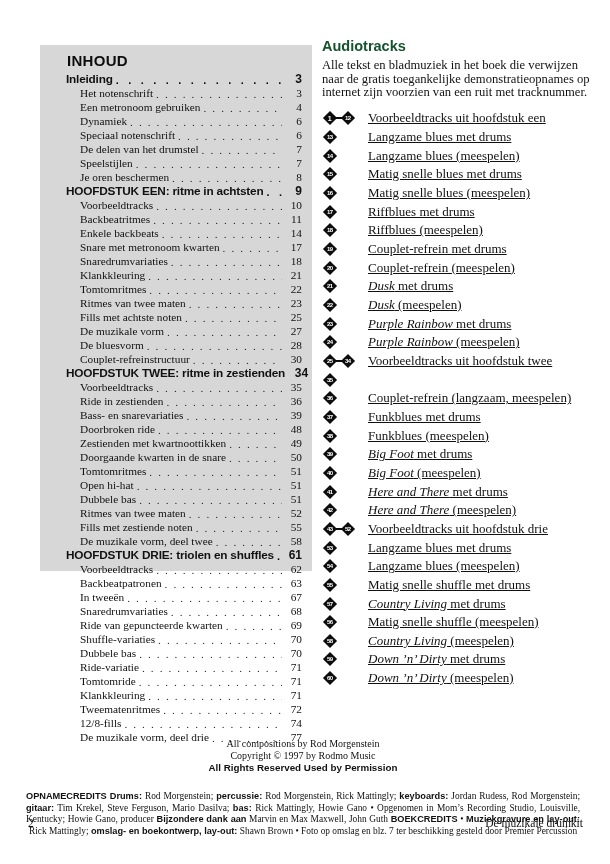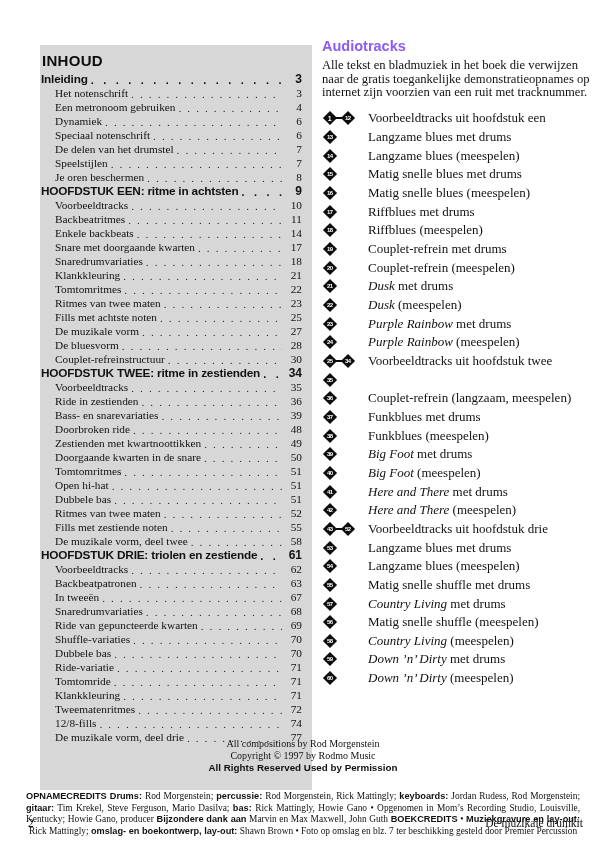--- a/index.html
+++ b/index.html
@@ -4,22 +4,22 @@
 <style>
   html,body { margin:0; padding:0; background:#e9e9e9; }
   .page {
     position:relative; width:610px; height:864px; margin:0 auto;
     background:#ffffff; overflow:hidden;
     font-family:"Liberation Serif", serif; color:#111;
   }
 
   
   .toc-box {
-    position:absolute; left:40px; top:45px; width:272px; height:745px;
-    background:#d7d7d7; box-sizing:border-box; padding:7px 10px 0 1px;
+    position:absolute; left:40px; top:45px; width:272px; height:526px;
+    background:#d7d7d7; box-sizing:border-box; padding:7px 10px 0 26px;
   }
   .toc-heading {
     margin:0 0 3px 1px; font:700 15px "Liberation Sans", sans-serif;
     letter-spacing:0.3px; color:#0d0d0d;
   }
   .toc-row { display:flex; align-items:center; line-height:13.07px; }
   .toc-label {
     white-space:nowrap; font:11.3px "Liberation Serif", serif;
     padding-left:14px; flex:none;
   }
@@ -34,26 +34,26 @@
   }
   .toc-row.bold .leader::after {
     font:700 11px "Liberation Sans", sans-serif; letter-spacing:3.2px; color:#0d0d0d;
   }
   .toc-page { flex:none; min-width:17px; text-align:right; font:11.3px "Liberation Serif", serif; }
   .toc-row.bold .toc-page { font:700 12px "Liberation Sans", sans-serif; }
 
   
   .audio { position:absolute; left:322px; top:38px; width:272px; }
   .audio-heading {
-    margin:0; font:700 14.5px "Liberation Sans", sans-serif; color:#8b5cf6;
+    margin:0; font:700 14.5px "Liberation Sans", sans-serif; color:#14532d;
   }
   .audio-intro {
     margin:5px 0 0 0; font:12.6px "Liberation Serif", serif; line-height:13.7px;
   }
-  .track-list { margin-top:9px; }
+  .track-list { margin-top:9px;text-decoration:underline; }
   .track-row { display:flex; align-items:center; height:18.66px; }
   .nums { flex:none; width:46px; display:inline-flex; align-items:center; }
   .diamond {
     flex:none; width:10px; height:10px; background:#0c0c0c;
     transform:rotate(45deg); display:inline-flex; align-items:center;
     justify-content:center; margin:0 3px;
   }
   .diamond > span {
     transform:rotate(-45deg); color:#fff;
     font:700 7px "Liberation Sans", sans-serif;
@@ -147,21 +147,21 @@
           <span class="toc-label">Backbeatritmes</span>
           <span class="leader"></span>
           <span class="toc-page">11</span>
         </div>
         <div class="toc-row">
           <span class="toc-label">Enkele backbeats</span>
           <span class="leader"></span>
           <span class="toc-page">14</span>
         </div>
         <div class="toc-row">
-          <span class="toc-label">Snare met doorgaande kwarten</span>
+          <span class="toc-label">Snare met metronoom kwarten</span>
           <span class="leader"></span>
           <span class="toc-page">17</span>
         </div>
         <div class="toc-row">
           <span class="toc-label">Snaredrumvariaties</span>
           <span class="leader"></span>
           <span class="toc-page">18</span>
         </div>
         <div class="toc-row">
           <span class="toc-label">Klankkleuring</span>
@@ -257,21 +257,21 @@
           <span class="toc-label">Fills met zestiende noten</span>
           <span class="leader"></span>
           <span class="toc-page">55</span>
         </div>
         <div class="toc-row">
           <span class="toc-label">De muzikale vorm, deel twee</span>
           <span class="leader"></span>
           <span class="toc-page">58</span>
         </div>
         <div class="toc-row bold">
-          <span class="toc-label">HOOFDSTUK DRIE: triolen en zestiende</span>
+          <span class="toc-label">HOOFDSTUK DRIE: triolen en shuffles</span>
           <span class="leader"></span>
           <span class="toc-page">61</span>
         </div>
         <div class="toc-row">
           <span class="toc-label">Voorbeeldtracks</span>
           <span class="leader"></span>
           <span class="toc-page">62</span>
         </div>
         <div class="toc-row">
           <span class="toc-label">Backbeatpatronen</span>

